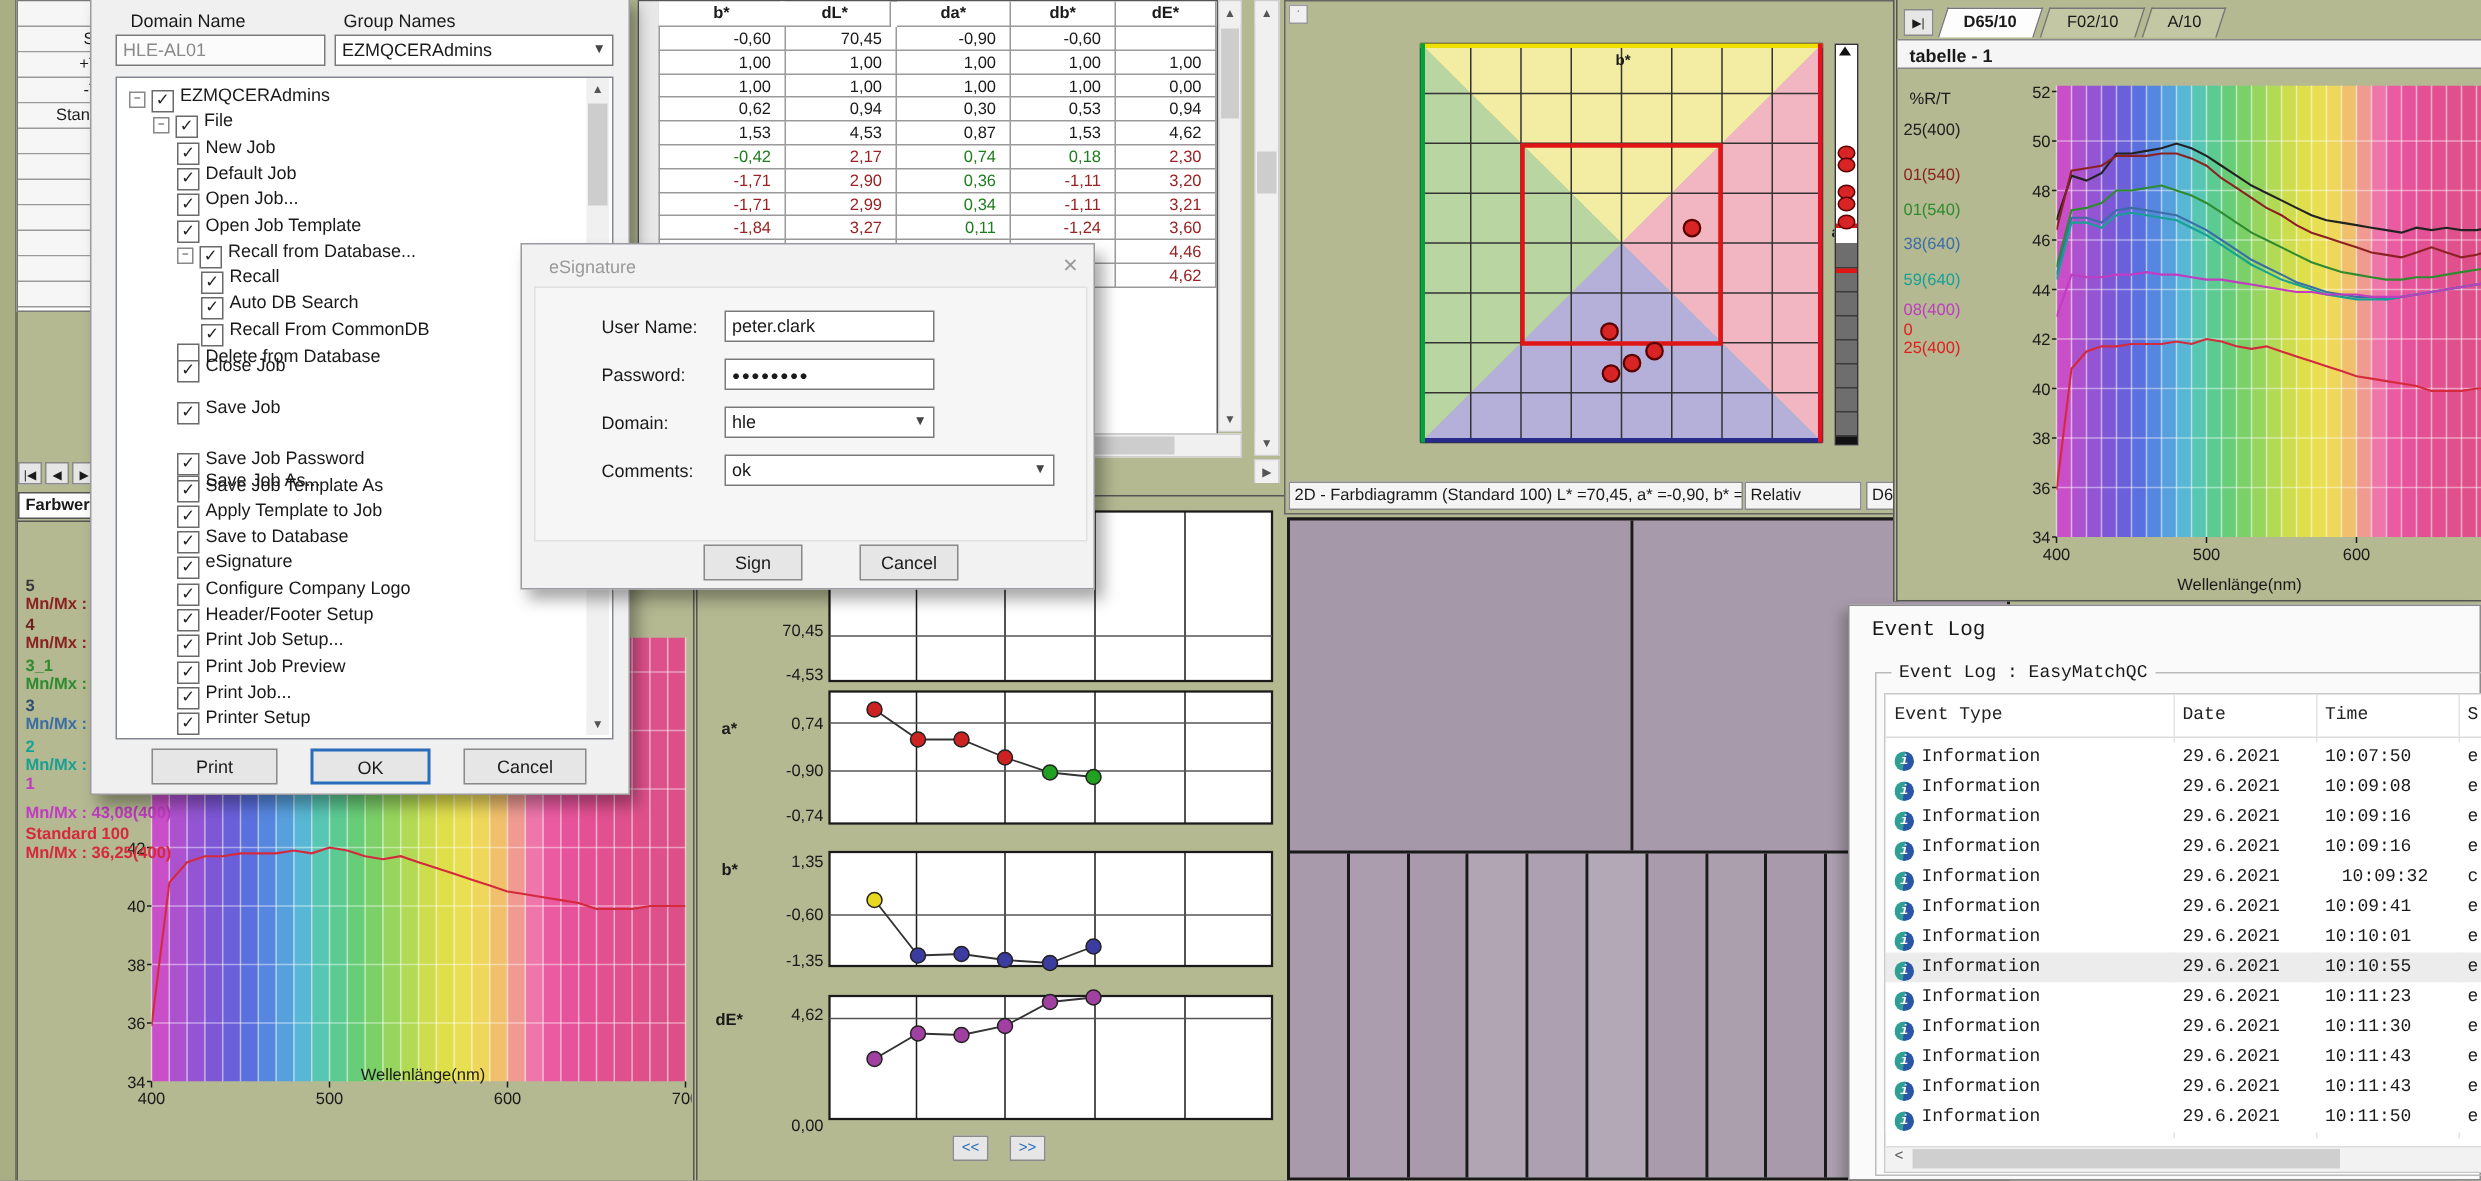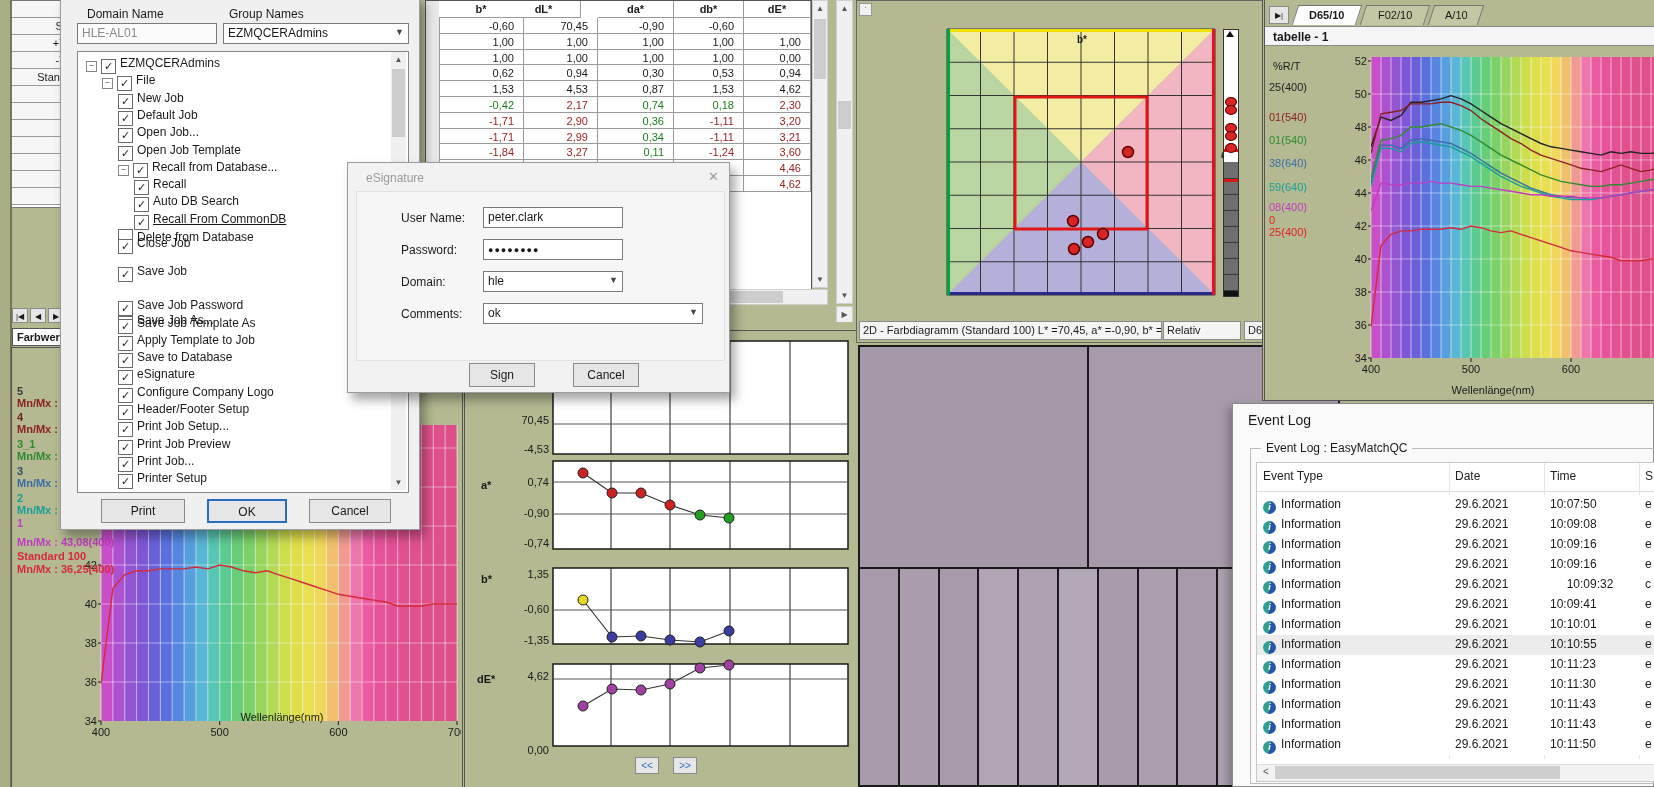--- a/index.html
+++ b/index.html
@@ -245,21 +245,21 @@
         <circle cx="235" cy="337" r="5" fill="#a040a0" stroke="#222" stroke-width="1"></circle>
         <circle cx="264" cy="334" r="5" fill="#a040a0" stroke="#222" stroke-width="1"></circle>
       </svg>
     <div class="btn" style="left:170px;top:426px;width:24px;height:17px;font-size:10px;padding-top:2px;color:#2a6dbd;">&lt;&lt;</div>
     <div class="btn" style="left:208px;top:426px;width:24px;height:17px;font-size:10px;padding-top:2px;color:#2a6dbd;">&gt;&gt;</div>
   </div>
 
   <div class="grid-table" id="colorTable" style="left:425px;top:0;width:385px;height:288px;border:1px solid #555;">
       <div style="position: absolute; left: 0px; top: 0px; width: 13px; height: 288px; background: rgb(232, 232, 232); border-right: 1px solid rgb(154, 154, 154);"></div>
       <div class="gcell ghead" style="position: absolute; left: 13px; top: 0px; width: 85px; height: 17px;">b*</div>
-      <div class="gcell ghead" style="position: absolute; left: 81px; top: 0px; width: 74px; height: 17px;">dL*</div>
+      <div class="gcell ghead" style="position: absolute; left: 94px; top: 0px; width: 74px; height: 17px;">dL*</div>
       <div class="gcell ghead" style="position: absolute; left: 172px; top: 0px; width: 76px; height: 17px;">da*</div>
       <div class="gcell ghead" style="position: absolute; left: 248px; top: 0px; width: 70px; height: 17px;">db*</div>
       <div class="gcell ghead" style="position: absolute; left: 318px; top: 0px; width: 67px; height: 17px;">dE*</div>
       <div class="gcell" style="position: absolute; left: 13px; top: 17px; width: 85px; height: 15.8px; color: rgb(26, 26, 26);">-0,60</div>
       <div class="gcell" style="position: absolute; left: 98px; top: 17px; width: 74px; height: 15.8px; color: rgb(26, 26, 26);">70,45</div>
       <div class="gcell" style="position: absolute; left: 172px; top: 17px; width: 76px; height: 15.8px; color: rgb(26, 26, 26);">-0,90</div>
       <div class="gcell" style="position: absolute; left: 248px; top: 17px; width: 70px; height: 15.8px; color: rgb(26, 26, 26);">-0,60</div>
       <div class="gcell" style="position: absolute; left: 318px; top: 17px; width: 67px; height: 15.8px; color: rgb(26, 26, 26);"></div>
       <div class="gcell" style="position: absolute; left: 13px; top: 32.8px; width: 85px; height: 15.8px; color: rgb(26, 26, 26);">1,00</div>
       <div class="gcell" style="position: absolute; left: 98px; top: 32.8px; width: 74px; height: 15.8px; color: rgb(26, 26, 26);">1,00</div>
@@ -535,21 +535,21 @@
         <div class="legend-item" style="left: 4px; top: 157px; color: rgb(59, 110, 165); font-weight: normal;">38(640)</div>
         <div class="legend-item" style="left: 4px; top: 181px; color: rgb(24, 160, 149); font-weight: normal;">59(640)</div>
         <div class="legend-item" style="left: 4px; top: 201px; color: rgb(192, 60, 192); font-weight: normal;">08(400)</div>
         <div class="legend-item" style="left: 4px; top: 214px; color: rgb(224, 32, 32); font-weight: normal;">0</div>
         <div class="legend-item" style="left: 4px; top: 226px; color: rgb(224, 32, 32); font-weight: normal;">25(400)</div>
       </div>
     <div class="abs" style="left:8px;top:60px;font-size:11px;">%R/T</div>
     <div class="abs" style="left:128px;top:384px;width:200px;text-align:center;font-size:11px;">Wellenlänge(nm)</div>
   </div>
 
-  <div class="win" style="left:1232px;top:403px;width:422px;height:384px;background:#fafafa;border:1px solid #8a8a8a;box-shadow:-4px 4px 8px rgba(0,0,0,.25);">
+  <div class="win" style="left:1232px;top:403px;width:422px;height:384px;background:#fafafa;border:1px solid #8a8a8a;box-shadow:-4px 4px 8px rgba(0,0,0,.25);font-family:Liberation Mono, monospace;">
     <div class="abs" style="left:15px;top:8px;font-size:14px;">Event Log</div>
     <div class="abs" style="left:17px;top:44px;width:420px;height:334px;border:1px solid #bcbcbc;"></div>
     <div class="abs" style="left:28px;top:37px;background:#fafafa;padding:0 5px;font-size:12px;">Event Log : EasyMatchQC</div>
     <div class="abs" id="evTable" style="left:23px;top:58px;width:408px;height:318px;background:#fff;border:1px solid #c8c8c8;overflow:hidden;">
         <div class="etable-cell" style="left: 6px; top: 6px; width: 90px; color: rgb(34, 34, 34);">Event Type</div>
         <div class="etable-cell" style="left: 198px; top: 6px; width: 90px; color: rgb(34, 34, 34);">Date</div>
         <div class="etable-cell" style="left: 293px; top: 6px; width: 90px; color: rgb(34, 34, 34);">Time</div>
         <div class="etable-cell" style="left: 388px; top: 6px; width: 90px; color: rgb(34, 34, 34);">S</div>
         <div style="position: absolute; left: 0px; top: 28px; width: 100%; height: 1px; background: rgb(220, 220, 220);"></div>
         <div style="position: absolute; left: 192px; top: 0px; width: 1px; height: 296px; background: rgb(228, 228, 228);"></div>
@@ -651,21 +651,21 @@
     <div class="treebox" id="permTree" style="left:16px;top:54px;width:330px;height:440px;">
         <div class="trow" style="position: absolute; left: 8px; top: 4px;"><span class="exp">−</span><span class="chk">✓</span><span style="margin-left: 4px;">EZMQCERAdmins</span></div>
         <div class="trow" style="position: absolute; left: 24px; top: 21.3px;"><span class="exp">−</span><span class="chk">✓</span><span style="margin-left: 4px;">File</span></div>
         <div class="trow" style="position: absolute; left: 40px; top: 38.6px;"><span class="chk">✓</span><span style="margin-left: 4px;">New Job</span></div>
         <div class="trow" style="position: absolute; left: 40px; top: 55.9px;"><span class="chk">✓</span><span style="margin-left: 4px;">Default Job</span></div>
         <div class="trow" style="position: absolute; left: 40px; top: 73.2px;"><span class="chk">✓</span><span style="margin-left: 4px;">Open Job...</span></div>
         <div class="trow" style="position: absolute; left: 40px; top: 90.5px;"><span class="chk">✓</span><span style="margin-left: 4px;">Open Job Template</span></div>
         <div class="trow" style="position: absolute; left: 40px; top: 107.8px;"><span class="exp">−</span><span class="chk">✓</span><span style="margin-left: 4px;">Recall from Database...</span></div>
         <div class="trow" style="position: absolute; left: 56px; top: 125.1px;"><span class="chk">✓</span><span style="margin-left: 4px;">Recall</span></div>
         <div class="trow" style="position: absolute; left: 56px; top: 142.4px;"><span class="chk">✓</span><span style="margin-left: 4px;">Auto DB Search</span></div>
-        <div class="trow" style="position: absolute; left: 56px; top: 159.7px;"><span class="chk">✓</span><span style="margin-left: 4px; text-decoration: underline;">Recall From CommonDB</span></div>
+        <div class="trow" style="position: absolute; left: 56px; top: 159.7px;"><span class="chk">✓</span><span style="margin-left: 4px;">Recall From CommonDB</span></div>
         <div class="trow" style="position: absolute; left: 40px; top: 177px;"><span class="chk"></span><span style="margin-left: 4px;">Delete from Database</span></div>
         <div class="trow" style="position: absolute; left: 40px; top: 184px;"><span class="chk">✓</span><span style="margin-left: 4px;">Close Job</span></div>
         <div class="trow" style="position: absolute; left: 40px; top: 211.6px;"><span class="chk">✓</span><span style="margin-left: 4px;">Save Job</span></div>
         <div class="trow" style="position: absolute; left: 40px; top: 228.9px; margin-top: 32px;"><span class="chk">✓</span><span style="margin-left: 4px;">Save Job As...</span></div>
         <div class="trow" style="position: absolute; left: 40px; top: 246.2px;"><span class="chk">✓</span><span style="margin-left: 4px;">Save Job Password</span></div>
         <div class="trow" style="position: absolute; left: 40px; top: 263.5px;"><span class="chk">✓</span><span style="margin-left: 4px;">Save Job Template As</span></div>
         <div class="trow" style="position: absolute; left: 40px; top: 280.8px;"><span class="chk">✓</span><span style="margin-left: 4px;">Apply Template to Job</span></div>
         <div class="trow" style="position: absolute; left: 40px; top: 298.1px;"><span class="chk">✓</span><span style="margin-left: 4px;">Save to Database</span></div>
         <div class="trow" style="position: absolute; left: 40px; top: 315.4px;"><span class="chk">✓</span><span style="margin-left: 4px;">eSignature</span></div>
         <div class="trow" style="position: absolute; left: 40px; top: 332.7px;"><span class="chk">✓</span><span style="margin-left: 4px;">Configure Company Logo</span></div>

